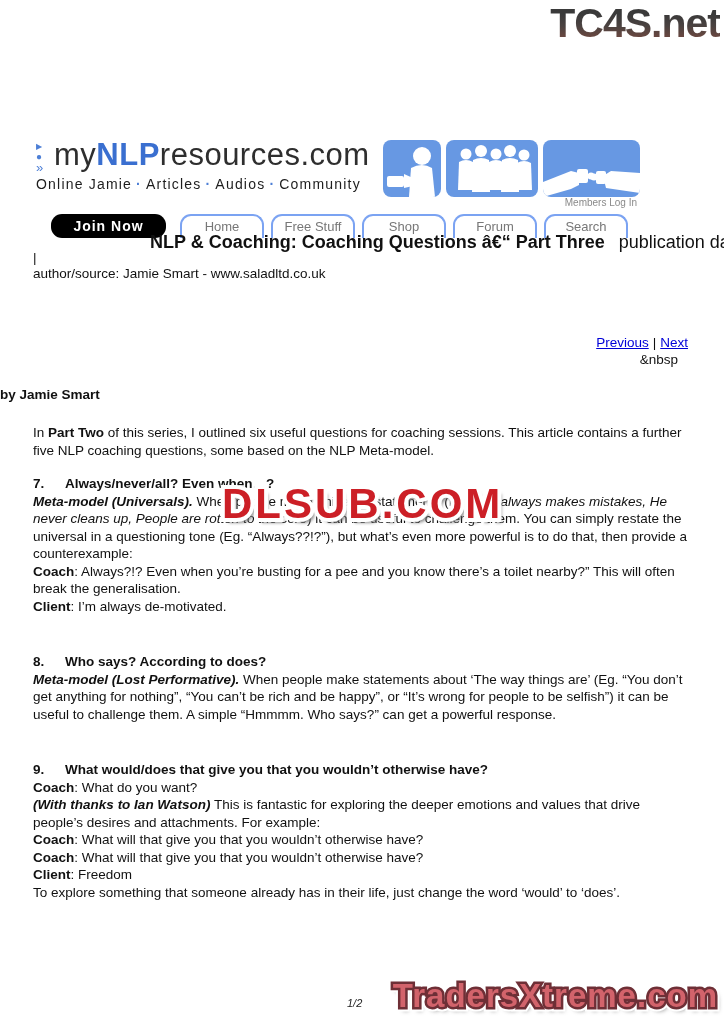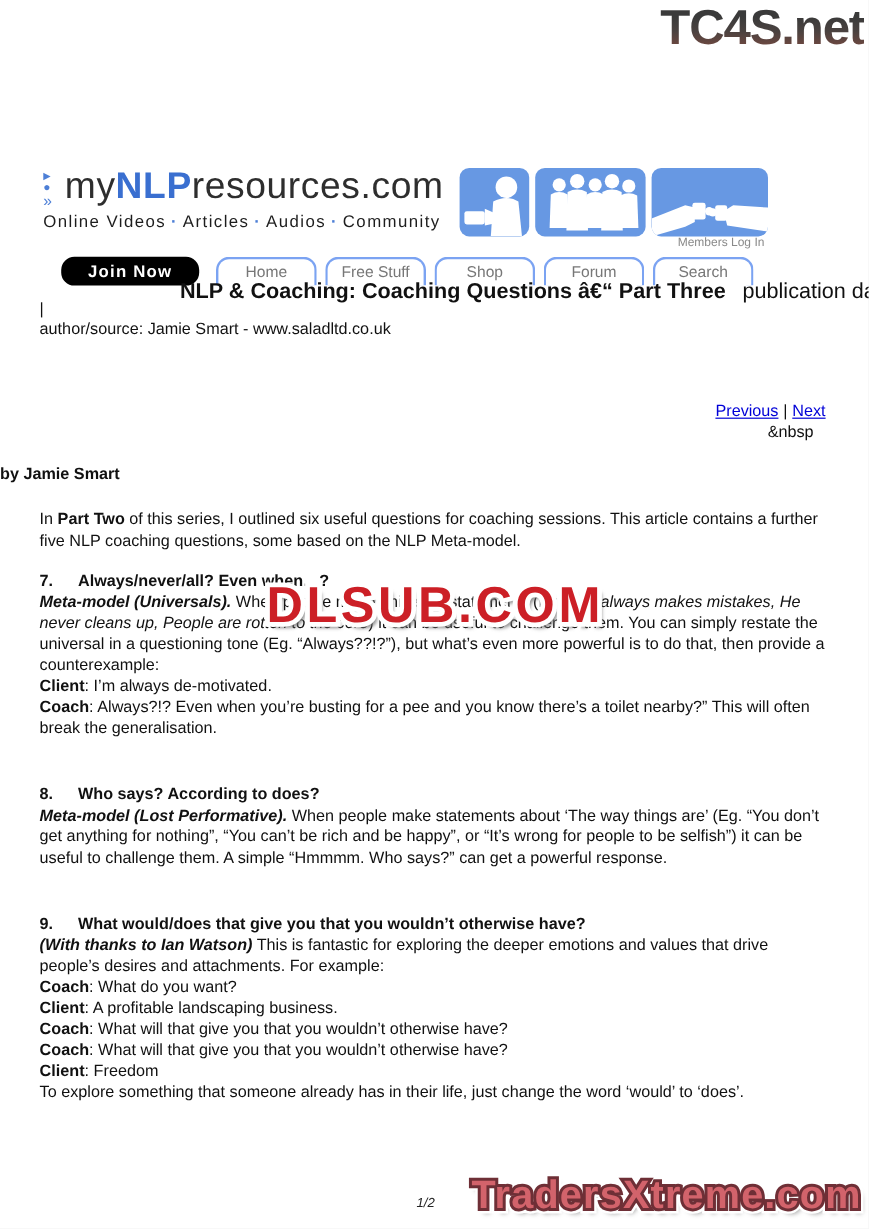--- a/index.html
+++ b/index.html
@@ -89,21 +89,21 @@
 
   <div class="site-header">
     <div class="logo-row">
       <div class="logo-icon">
         <span style="font-size:8px;">▶</span>
         <span style="font-size:10px;">●</span>
         <span style="font-size:13px;line-height:11px;">»</span>
       </div>
       <div class="logo-text"><span>my</span><span class="nlp">NLP</span><span>resources.com</span></div>
     </div>
-    <div class="tagline"><span>Online Videos</span><span class="dot">·</span><span>Articles</span><span class="dot">·</span><span>Audios</span><span class="dot">·</span><span>Community</span></div>
+    <div class="tagline"><span>Online Jamie</span><span class="dot">·</span><span>Articles</span><span class="dot">·</span><span>Audios</span><span class="dot">·</span><span>Community</span></div>
   </div>
 
   <div class="header-images">
     <div class="img-box" style="width:58px;">
       <svg width="58" height="57" viewBox="0 0 58 57">
         <circle cx="39" cy="16" r="9" fill="#fff"></circle>
         <path d="M28 28 Q39 22 49 28 L52 57 L26 57 Z" fill="#fff"></path>
         <rect x="4" y="36" width="17" height="11" rx="2" fill="#fff"></rect>
         <path d="M21 34 l9 4 v8 l-9 2 z" fill="#fff"></path>
       </svg>
@@ -160,32 +160,31 @@
   </div>
 
   <div class="byline">by Jamie Smart</div>
 
   <div class="article">
     <div class="para"><span>In </span><span style="font-weight: bold;">Part Two</span><span> of this series, I outlined six useful questions for coaching sessions. This article contains a further five NLP coaching questions, some based on the NLP Meta-model.</span></div>
     <div class="sections">
         <div class="section">
           <div class="sec-head"><span class="sec-num">7.</span><span>Always/never/all? Even when…?</span></div>
           <div class="para"><span style="font-weight: bold; font-style: italic;">Meta-model (Universals).</span><span> When people make universal statements (Eg. </span><span style="font-style: italic;">She always makes mistakes, He never cleans up, People are rotten to the core</span><span>) it can be useful to challenge them. You can simply restate the universal in a questioning tone (Eg. “Always??!?”), but what’s even more powerful is to do that, then provide a counterexample:</span></div>
+          <div class="para"><span style="font-weight: bold;">Coach</span><span>: Always?!? Even when you’re busting for a pee and you know there’s a toilet nearby?” This will often break the generalisation.</span></div>
           <div class="para"><span style="font-weight: bold;">Client</span><span>: I’m always de-motivated.</span></div>
-          <div class="para"><span style="font-weight: bold;">Coach</span><span>: Always?!? Even when you’re busting for a pee and you know there’s a toilet nearby?” This will often break the generalisation.</span></div>
         </div>
         <div class="section">
           <div class="sec-head"><span class="sec-num">8.</span><span>Who says? According to does?</span></div>
           <div class="para"><span style="font-weight: bold; font-style: italic;">Meta-model (Lost Performative).</span><span> When people make statements about ‘The way things are’ (Eg. “You don’t get anything for nothing”, “You can’t be rich and be happy”, or “It’s wrong for people to be selfish”) it can be useful to challenge them. A simple “Hmmmm. Who says?” can get a powerful response.</span></div>
         </div>
         <div class="section">
           <div class="sec-head"><span class="sec-num">9.</span><span>What would/does that give you that you wouldn’t otherwise have?</span></div>
+          <div class="para"><span style="font-weight: bold;">Coach</span><span>: What do you want?</span></div>
           <div class="para"><span style="font-weight: bold; font-style: italic;">(With thanks to Ian Watson)</span><span> This is fantastic for exploring the deeper emotions and values that drive people’s desires and attachments. For example:</span></div>
-          <div class="para"><span style="font-weight: bold;">Coach</span><span>: What do you want?</span></div>
-          <div class="para"><span style="font-weight: bold;">Client</span><span>: A profitable landscaping business.</span></div>
           <div class="para"><span style="font-weight: bold;">Coach</span><span>: What will that give you that you wouldn’t otherwise have?</span></div>
           <div class="para"><span style="font-weight: bold;">Coach</span><span>: What will that give you that you wouldn’t otherwise have?</span></div>
           <div class="para"><span style="font-weight: bold;">Client</span><span>: Freedom</span></div>
           <div class="para"><span>To explore something that someone already has in their life, just change the word ‘would’ to ‘does’.</span></div>
         </div>
       </div>
   </div>
 
   <div class="dlsub">
     <span class="back">DLSUB.COM</span>

